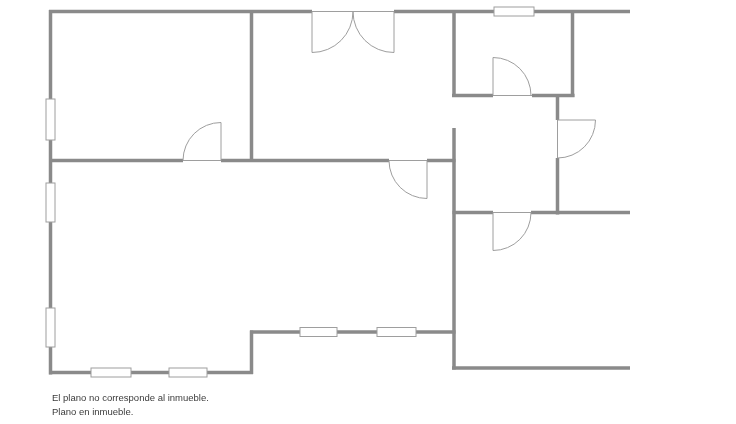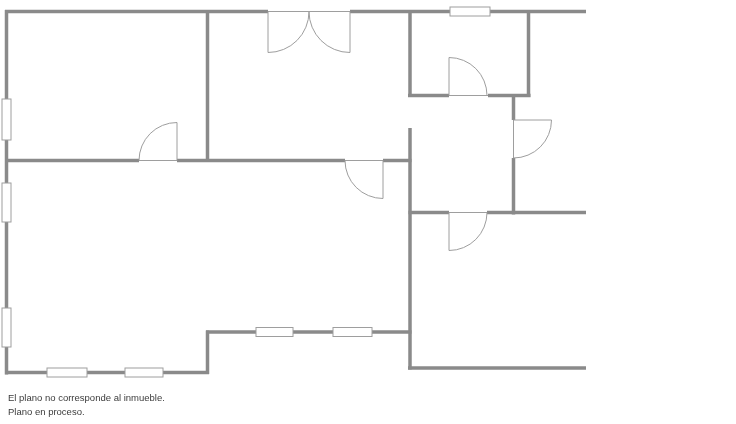--- a/index.html
+++ b/index.html
@@ -7,20 +7,21 @@
     padding: 0;
     background: #ffffff;
     font-family: "Liberation Sans", sans-serif;
   }
   .stage {
     position: relative;
     width: 586px;
     height: 424px;
     background: #ffffff;
     overflow: hidden;
+    margin-left: 44px;
   }
   .plan-svg {
     position: absolute;
     left: 0;
     top: 0;
   }
   .disclaimer {
     position: absolute;
     left: 8px;
     top: 391px;
@@ -92,15 +93,15 @@
         <rect x="725" y="232" width="9" height="38" fill="#ffffff" stroke="#9e9e9e" stroke-width="1"></rect>
         <rect x="725" y="290" width="9" height="40" fill="#ffffff" stroke="#9e9e9e" stroke-width="1"></rect>
         <rect x="47" y="368" width="40" height="9" fill="#ffffff" stroke="#9e9e9e" stroke-width="1"></rect>
         <rect x="125" y="368" width="38" height="9" fill="#ffffff" stroke="#9e9e9e" stroke-width="1"></rect>
         <rect x="256" y="327.5" width="37" height="9" fill="#ffffff" stroke="#9e9e9e" stroke-width="1"></rect>
         <rect x="333" y="327.5" width="39" height="9" fill="#ffffff" stroke="#9e9e9e" stroke-width="1"></rect>
       </g>
     </svg>
   <div class="disclaimer">
     <div>El plano no corresponde al inmueble.</div>
-    <div>Plano en proceso.</div>
+    <div>Plano en inmueble.</div>
   </div>
 </div>
 
 </body></html>

